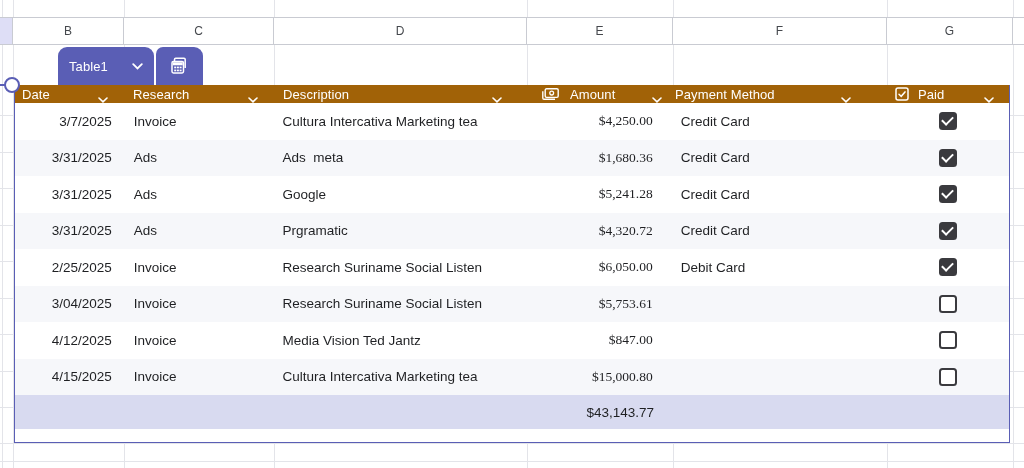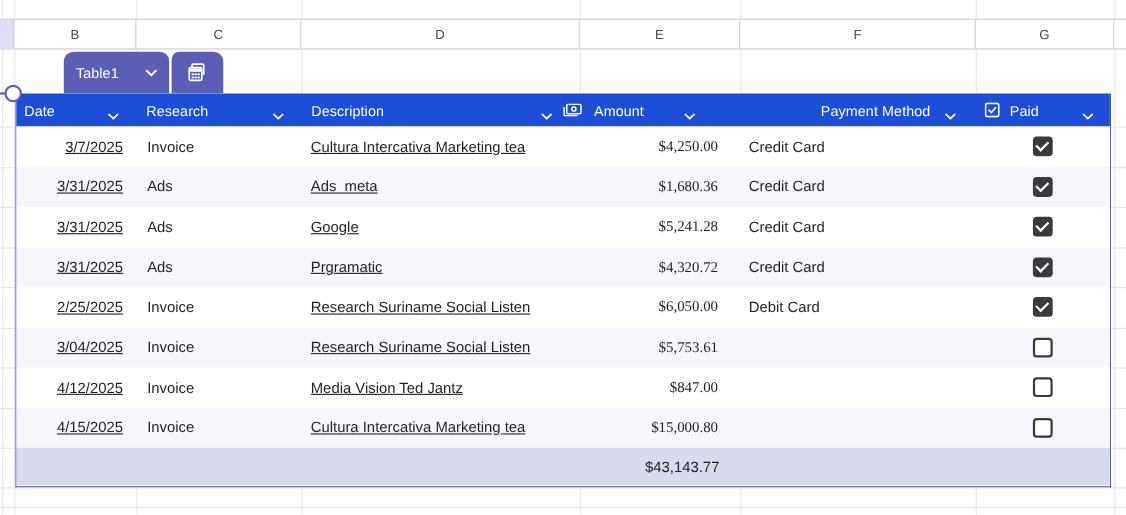--- a/index.html
+++ b/index.html
@@ -26,33 +26,33 @@
     align-items:center;justify-content:space-between;padding:0 11px;box-sizing:border-box;}
   .tab-gap{width:2px;height:100%;background:#ffffff;}
   .tab-seg2{width:47px;height:100%;background:#5a5eb5;border-radius:7px 9px 0 0;display:flex;
     align-items:center;justify-content:center;}
   .tab-label{color:#fff;font-size:13px;font-weight:500;letter-spacing:.1px;}
 
   
   .table{position:absolute;left:14px;top:85px;width:996px;height:358px;z-index:3;
     border-left:1.5px solid #5a5eb5;border-right:1.5px solid #5a5eb5;border-bottom:1.5px solid #5a5eb5;
     box-sizing:border-box;background:#fff;}
-  .thead{position:relative;height:30px;background:#1d4ed8;color:#fff;}
+  .thead{position:relative;height:18px;background:#a16207;color:#fff;}
   .hcell{position:absolute;top:0;height:100%;display:flex;align-items:center;box-sizing:border-box;
     font-size:13px;font-weight:500;letter-spacing:.1px;}
   .hcell .chev{position:absolute;right:17px;top:50%;margin-top:-3px;}
   .hicon{display:flex;align-items:center;margin-right:11px;flex:0 0 auto;}
 
   .tbody{position:relative;}
   .trow{position:relative;height:36.5px;display:flex;align-items:stretch;background:#fff;}
   .trow.band{background:#f6f7fa;}
   .c{display:flex;align-items:center;box-sizing:border-box;font-size:13.5px;color:#1f2023;overflow:hidden;white-space:pre;}
-  .c-date{width:110px;justify-content:flex-end;padding-right:13px;text-decoration:underline;}
+  .c-date{width:110px;justify-content:flex-end;padding-right:13px;}
   .c-cat{width:150px;padding-left:9px;}
-  .c-desc{width:253px;padding-left:8px;text-decoration:underline;}
+  .c-desc{width:253px;padding-left:8px;}
   .c-amt{width:146px;justify-content:flex-end;padding-right:20px;font-family:Liberation Serif, serif;}
   .c-pay{width:214px;padding-left:8px;}
   .c-paid{width:123px;justify-content:center;}
 
   .cb{width:18px;height:18px;border-radius:3.5px;box-sizing:border-box;position:relative;display:block;}
   .cb.checked{background:#3a3a3e;}
   .cb.checked::after{content:"";position:absolute;left:3.5px;top:4px;width:9px;height:5px;
     border-left:2.2px solid #fff;border-bottom:2.2px solid #fff;transform:rotate(-45deg);}
   .cb.unchecked{background:#fff;border:2px solid #3a3a3e;}
 
@@ -156,34 +156,34 @@
         <span class="chev"><svg width="10" height="6" viewBox="0 0 10 6">
               <path d="M1 1 L5 4.8 L9 1" stroke="#fff" stroke-width="1.6" fill="none" stroke-linecap="round"></path>
             </svg></span>
       </div>
       <div class="hcell" style="left:260px;width:253px;padding-left:8px;">
         <span>Description</span>
         <span class="chev" style="right:26px;"><svg width="10" height="6" viewBox="0 0 10 6">
               <path d="M1 1 L5 4.8 L9 1" stroke="#fff" stroke-width="1.6" fill="none" stroke-linecap="round"></path>
             </svg></span>
       </div>
-      <div class="hcell" style="left:493px;width:146px;padding-left:4px;">
+      <div class="hcell" style="left:523px;width:146px;padding-left:4px;">
         <span class="hicon">
           <svg width="17" height="12" viewBox="0 0 17 12" fill="none">
             <rect x="3.2" y="0.8" width="13" height="8.6" rx="1.3" stroke="#fff" stroke-width="1.4"></rect>
             <circle cx="9.7" cy="5.1" r="1.9" stroke="#fff" stroke-width="1.3"></circle>
             <path d="M0.8 3.2 V10 A1.2 1.2 0 0 0 2 11.2 H13" stroke="#fff" stroke-width="1.4"></path>
           </svg>
         </span>
         <span>Amount</span>
         <span class="chev" style="right:22px;"><svg width="10" height="6" viewBox="0 0 10 6">
               <path d="M1 1 L5 4.8 L9 1" stroke="#fff" stroke-width="1.6" fill="none" stroke-linecap="round"></path>
             </svg></span>
       </div>
-      <div class="hcell" style="left:670px;width:214px;padding-left:8px;justify-content:center;">
+      <div class="hcell" style="left:652px;width:214px;padding-left:8px;">
         <span>Payment Method</span>
         <span class="chev" style="right:30px;"><svg width="10" height="6" viewBox="0 0 10 6">
               <path d="M1 1 L5 4.8 L9 1" stroke="#fff" stroke-width="1.6" fill="none" stroke-linecap="round"></path>
             </svg></span>
       </div>
       <div class="hcell" style="left:873px;width:123px;padding-left:7px;align-items:center;">
         <span class="hicon" style="margin-right:9px;">
           <svg width="14" height="14" viewBox="0 0 14 14" fill="none">
             <rect x="1" y="1" width="12" height="12" rx="2" stroke="#fff" stroke-width="1.5"></rect>
             <path d="M4 7.2 L6.2 9.3 L10 4.9" stroke="#fff" stroke-width="1.5" fill="none" stroke-linecap="round"></path>

